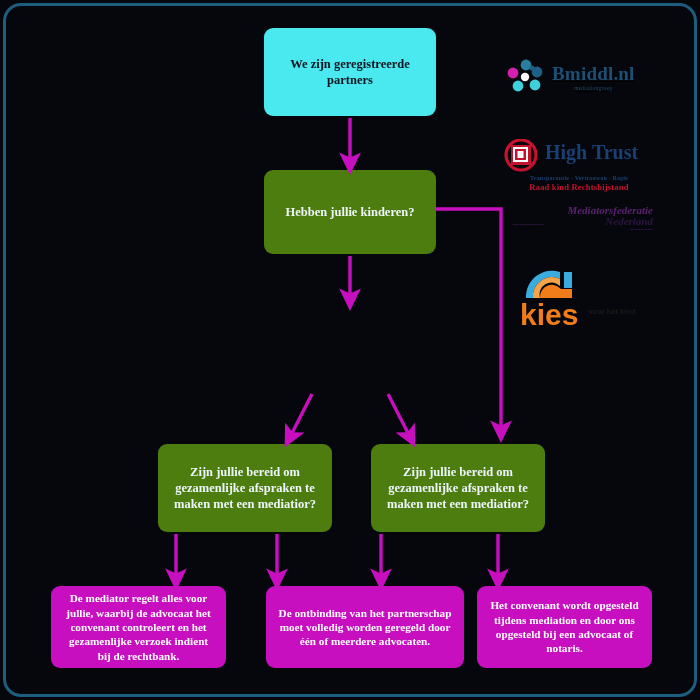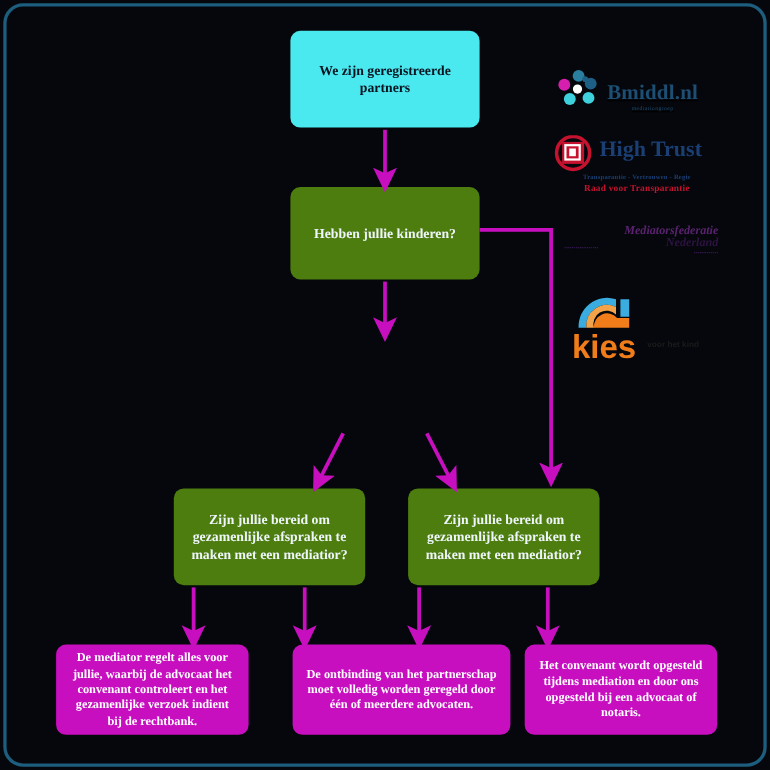--- a/index.html
+++ b/index.html
@@ -112,49 +112,49 @@
         <line x1="381" y1="534" x2="381" y2="579"></line>
 
         <line x1="498" y1="534" x2="498" y2="579"></line>
       </g>
 
       <path d="M436,209 L501,209 L501,431" stroke="#c70fc0" stroke-width="3.4" fill="none" marker-end="url(#ah)"></path>
     </svg>
   </div>
 
   <div class="logo" style="left:505px;top:52px;width:150px;height:50px;">
-    <div style="display:flex;align-items:flex-end;height:100%;text-decoration:underline;">
+    <div style="display:flex;align-items:center;height:100%;text-decoration:underline;">
       <svg width="42" height="42" viewBox="0 0 42 42">
         <circle cx="21" cy="9" r="5.4" fill="#2a7fa0"></circle>
         <circle cx="32" cy="16" r="5.4" fill="#1e5f86"></circle>
         <circle cx="30" cy="29" r="5.4" fill="#3fd0de"></circle>
         <circle cx="13" cy="30" r="5.4" fill="#3fd0de"></circle>
         <circle cx="8" cy="17" r="5.4" fill="#d61fae"></circle>
         <circle cx="20" cy="21" r="4.2" fill="#ffffff"></circle>
         <circle cx="27" cy="12" r="2.6" fill="#1e5f86"></circle>
       </svg>
       <div style="margin-left:5px;">
         <div class="logo-title bm-name">Bmiddl.nl</div>
         <div class="bm-sub">mediationgroep</div>
       </div>
     </div>
   </div>
 
-  <div class="logo" style="left:503px;top:122px;width:152px;height:56px;">
+  <div class="logo" style="left:503px;top:138px;width:152px;height:56px;">
     <div style="display:flex;align-items:flex-start;">
       <svg width="36" height="34" viewBox="0 0 36 34" style="margin-top:1px;">
         <circle cx="18" cy="16" r="15" fill="none" stroke="#c4122f" stroke-width="3.2"></circle>
         <rect x="8" y="6" width="20" height="20" fill="#c4122f"></rect>
         <rect x="11" y="9" width="13" height="13" fill="none" stroke="#ffffff" stroke-width="2"></rect>
         <rect x="14.5" y="12" width="6" height="7" fill="#ffffff"></rect>
       </svg>
       <div class="logo-title ht-name" style="margin-left:6px;margin-top:4px;">High Trust</div>
     </div>
     <div class="ht-sub1" style="text-align:center;">Transparantie - Vertrouwen - Regie</div>
-    <div class="ht-sub2" style="text-align:center;">Raad voor Transparantie</div>
+    <div class="ht-sub2" style="text-align:center;">Raad kind Rechtsbijstand</div>
   </div>
 
   <div class="logo" style="left:513px;top:205px;width:140px;height:36px;">
     <div style="text-align:right;">
       <div class="mf-1">Mediatorsfederatie</div>
       <div style="display:flex;align-items:flex-end;justify-content:flex-end;gap:24px;">
         <div class="mf-tiny" style="flex:1;text-align:left;overflow:hidden;white-space:nowrap;">▪▪▪▪▪▪▪▪▪▪▪▪▪▪▪▪▪▪</div>
         <div class="mf-2">Nederland</div>
       </div>
       <div class="mf-tiny" style="text-align:right;">▪▪▪▪▪▪▪▪▪▪▪▪▪</div>

